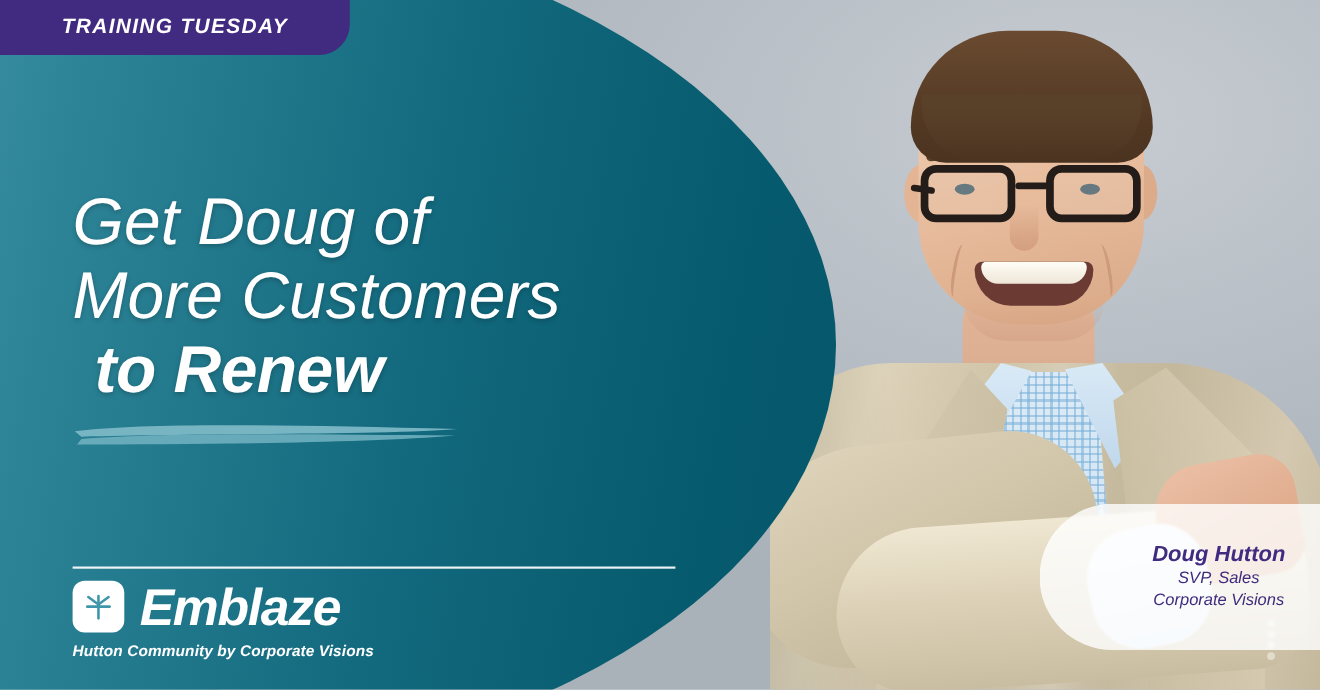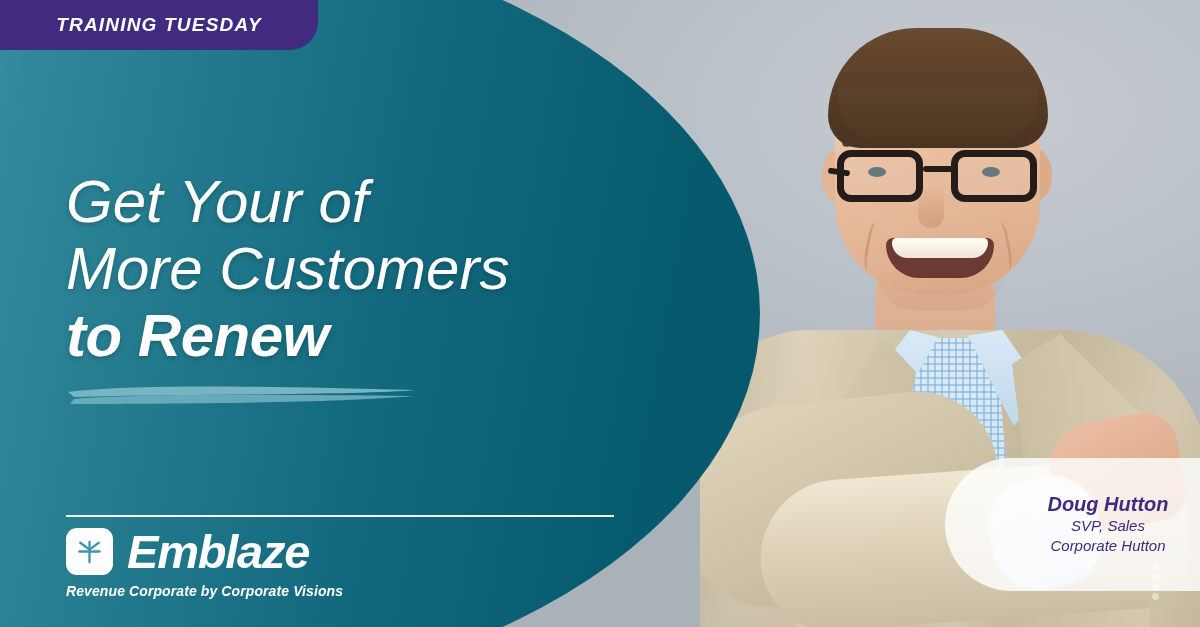--- a/index.html
+++ b/index.html
@@ -170,21 +170,21 @@
 
   
   .headline{position:absolute;left:66px;top:168px;width:620px;}
   .hl{
     color:#ffffff;font-size:60px;line-height:1.12;
     font-family:"Liberation Sans", sans-serif;
     text-shadow:0 2px 5px rgba(0,0,0,.22);
     white-space:nowrap;
   }
   .hl.light{font-weight:300;}
-  .hl.bold{font-weight:bold;letter-spacing:-.5px;}
+  .hl.bold{font-weight:bold;letter-spacing:-.5px;margin-left:20px;}
 
   .brush{
     position:absolute;left:64px;top:382px;width:360px;height:26px;
   }
 
   
   .divider{
     position:absolute;left:66px;top:515px;width:548px;height:2px;
     background:rgba(255,255,255,.92);
   }
@@ -272,21 +272,21 @@
   </div>
 
   <div class="teal-left-fill"></div>
   <div class="teal"></div>
 
   <div class="ribbon">
     <span class="ribbon-label">TRAINING TUESDAY</span>
   </div>
 
   <div class="headline">
-    <div class="hl light">Get Your of</div>
+    <div class="hl light">Get Doug of</div>
     <div class="hl light">More Customers</div>
     <div class="hl bold">to Renew</div>
   </div>
 
   <svg class="brush" viewBox="0 0 360 26">
     <path d="M4 10 C70 2, 190 4, 352 8 C300 13, 120 12, 10 15 Z" fill="#7cb8c6" opacity="0.95"></path>
     <path d="M10 17 C90 11, 230 13, 350 14 C270 21, 110 22, 6 22 Z" fill="#6fb0bf" opacity="0.9"></path>
   </svg>
 
   <div class="divider"></div>
@@ -298,21 +298,21 @@
           <line x1="16" y1="6" x2="16" y2="27"></line>
           <line x1="16" y1="14" x2="6.5" y2="7"></line>
           <line x1="16" y1="14" x2="25.5" y2="7"></line>
           <line x1="16" y1="16" x2="5.5" y2="16"></line>
           <line x1="16" y1="16" x2="26.5" y2="16"></line>
         </g>
       </svg>
     </div>
     <span class="logo-word">Emblaze</span>
   </div>
-  <div class="tagline">Revenue Corporate by Corporate Visions</div>
+  <div class="tagline">Hutton Community by Corporate Visions</div>
 
   <div class="namecard">
     <div class="nc-name">Doug Hutton</div>
     <div class="nc-line">SVP, Sales</div>
-    <div class="nc-line">Corporate Hutton</div>
+    <div class="nc-line">Corporate Visions</div>
   </div>
 
 </div>
 
 </body></html>

